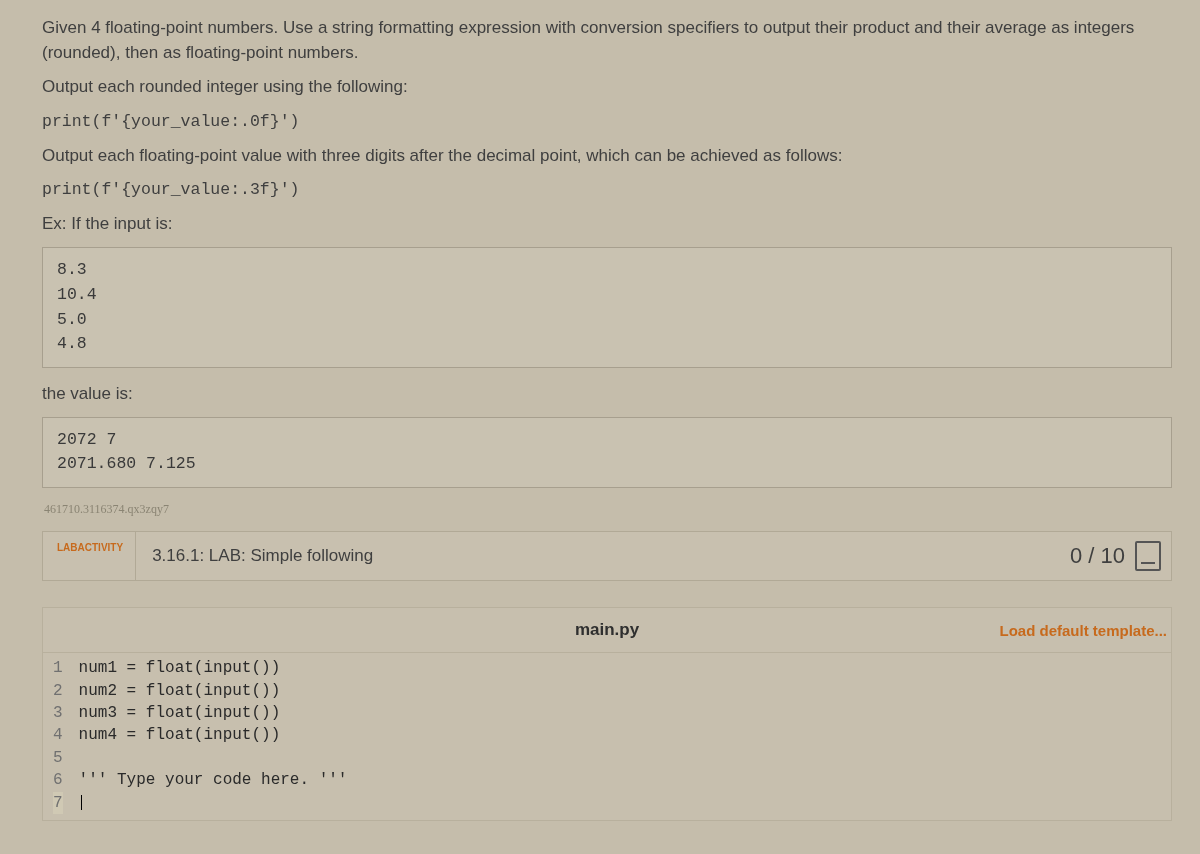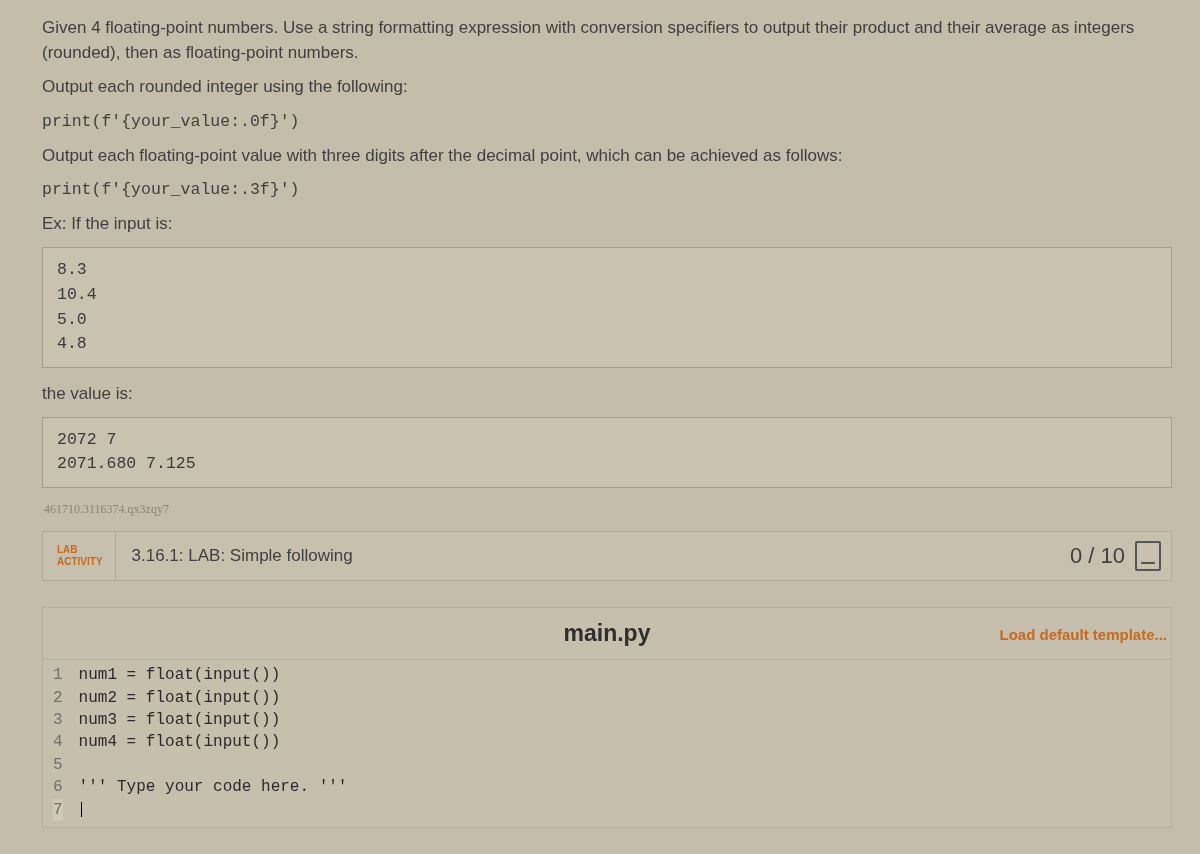--- a/index.html
+++ b/index.html
@@ -51,21 +51,21 @@
     margin-bottom: 26px;
   }
   .lab-label {
     font-size: 10px;
     font-weight: 700;
     color: #c76a1d;
     padding: 10px 12px 10px 14px;
     line-height: 1.25;
     border-right: 1px solid #b1a996;
     display: flex;
-    flex-direction: column;
+    flex-direction: row;
     justify-content: center;
   }
   .lab-title {
     font-size: 17px;
     color: #3f3f3f;
     padding: 14px 16px;
     flex: 1;
   }
   .lab-score-wrap {
     display: flex;
@@ -97,21 +97,21 @@
   }
   .editor-header {
     display: flex;
     justify-content: center;
     align-items: center;
     position: relative;
     padding: 12px 14px 12px 14px;
     border-bottom: 1px solid #b8b09d;
   }
   .filename {
-    font-size: 23px;
+    font-size: 17px;
     font-weight: 700;
     color: #2f2f2f;
   }
   .load-template {
     position: absolute;
     right: 4px;
     top: 50%;
     transform: translateY(-50%);
     font-size: 15px;
     font-weight: 700;

